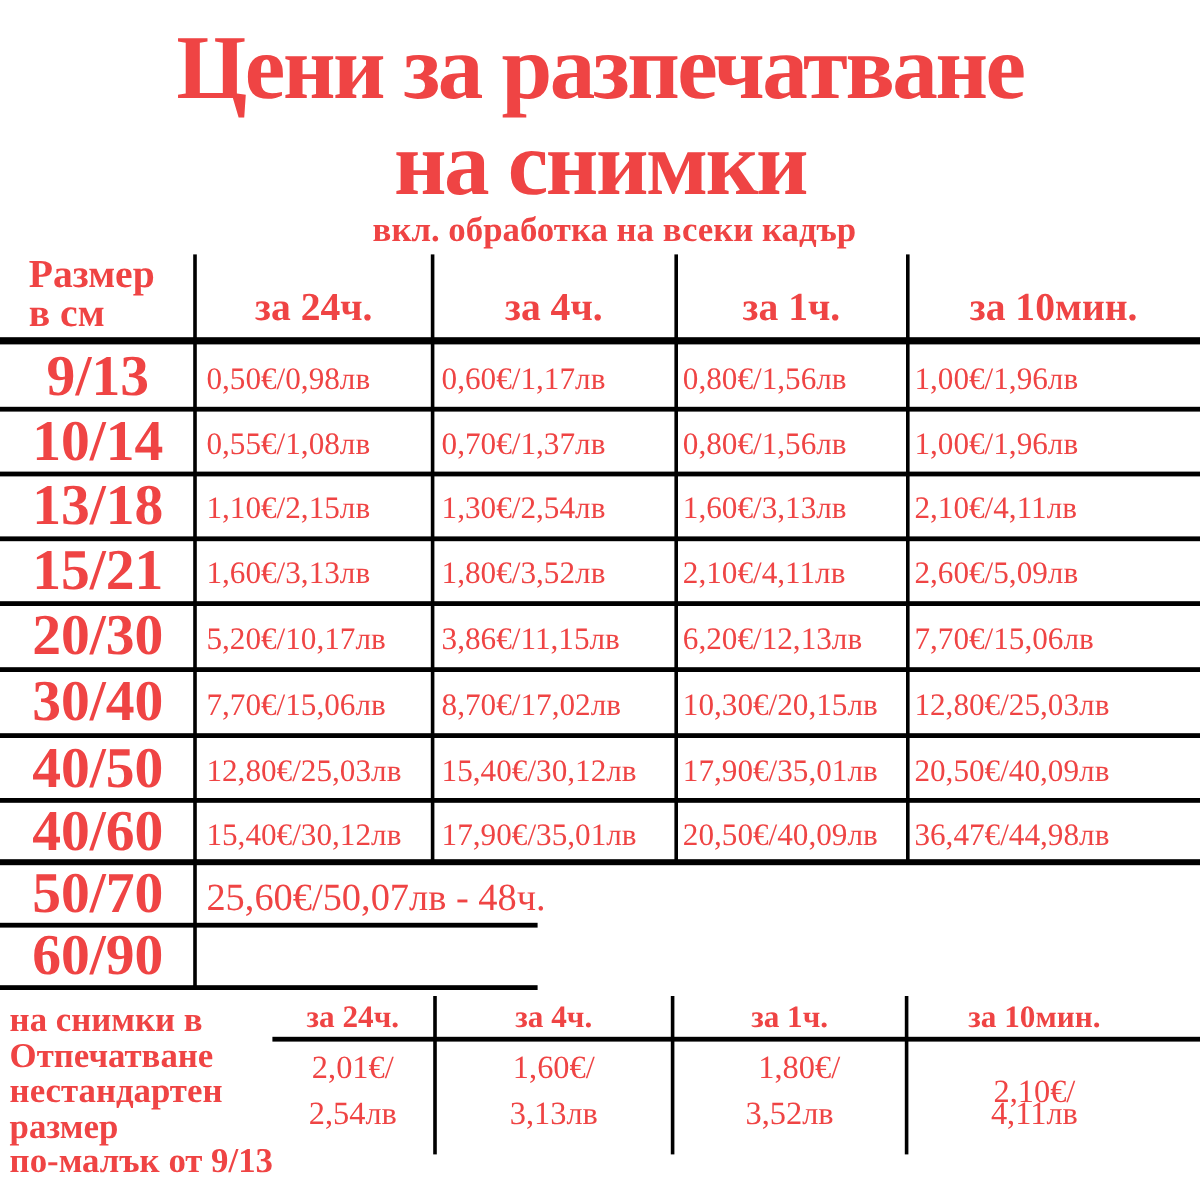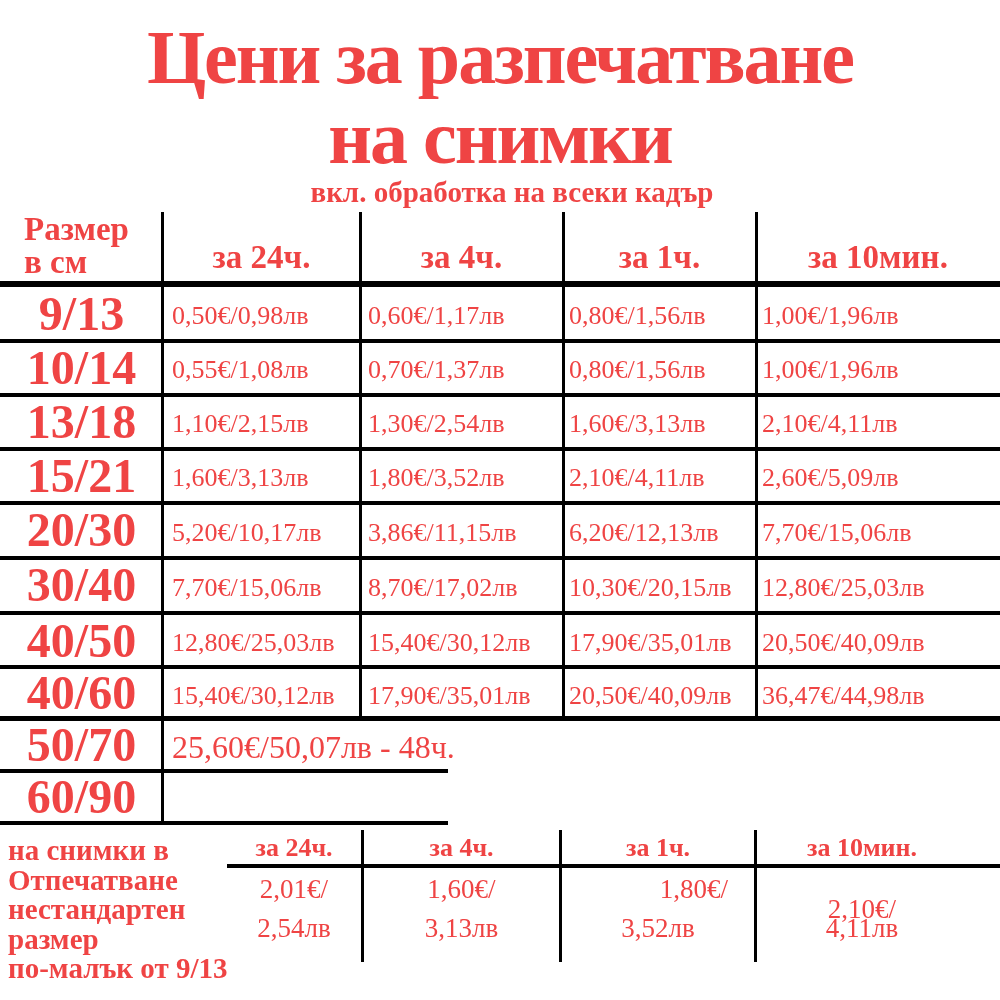--- a/index.html
+++ b/index.html
@@ -173,21 +173,21 @@
 
   <div class="bhdr-cell" style="left:227px; width:134px;">за 24ч.</div>
   <div class="bhdr-cell" style="left:364px; width:195px;">за 4ч.</div>
   <div class="bhdr-cell" style="left:562px; width:192px;">за 1ч.</div>
   <div class="bhdr-cell" style="left:757px; width:210px;">за 10мин.</div>
 
   <div class="bval-cell bval-eur" style="left:227px; width:134px;">2,01€/</div>
   <div class="bval-cell bval-lv" style="left:227px; width:134px;">2,54лв</div>
   <div class="bval-cell bval-eur" style="left:364px; width:195px;">1,60€/</div>
   <div class="bval-cell bval-lv" style="left:364px; width:195px;">3,13лв</div>
-  <div class="bval-cell bval-eur" style="left:562px; width:208px;padding-left:28px;">1,80€/</div>
+  <div class="bval-cell bval-eur" style="left:562px; width:208px;">1,80€/</div>
   <div class="bval-cell bval-lv" style="left:562px; width:192px;">3,52лв</div>
   <div class="bval-cell bval-eur" style="left:757px; width:210px;margin-top:20px;">2,10€/</div>
   <div class="bval-cell bval-lv" style="left:757px; width:210px;">4,11лв</div>
 
   <div class="hline" style="top:864px; left:227px; width:773px; height:4px;"></div>
   <div class="vline" style="left:361px; top:830px; width:3px; height:132px;"></div>
   <div class="vline" style="left:559px; top:830px; width:3px; height:132px;"></div>
   <div class="vline" style="left:754px; top:830px; width:3px; height:132px;"></div>
 
 </div>

